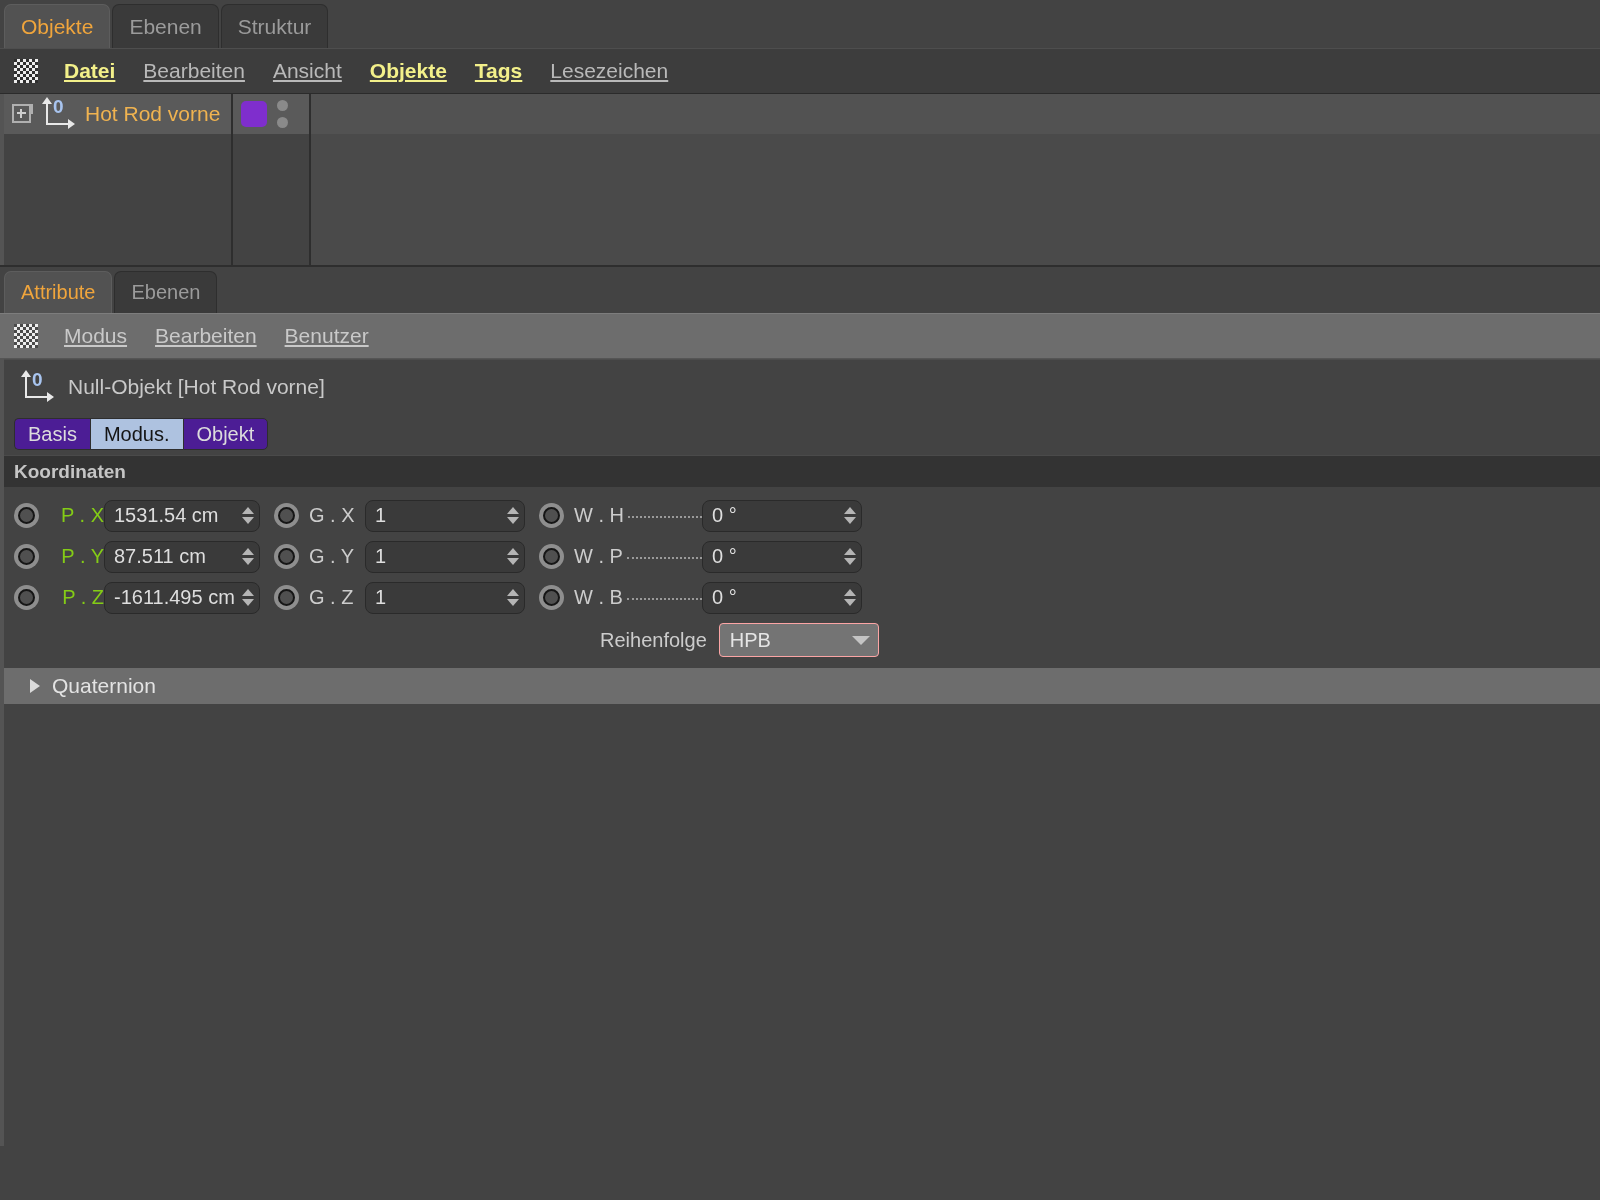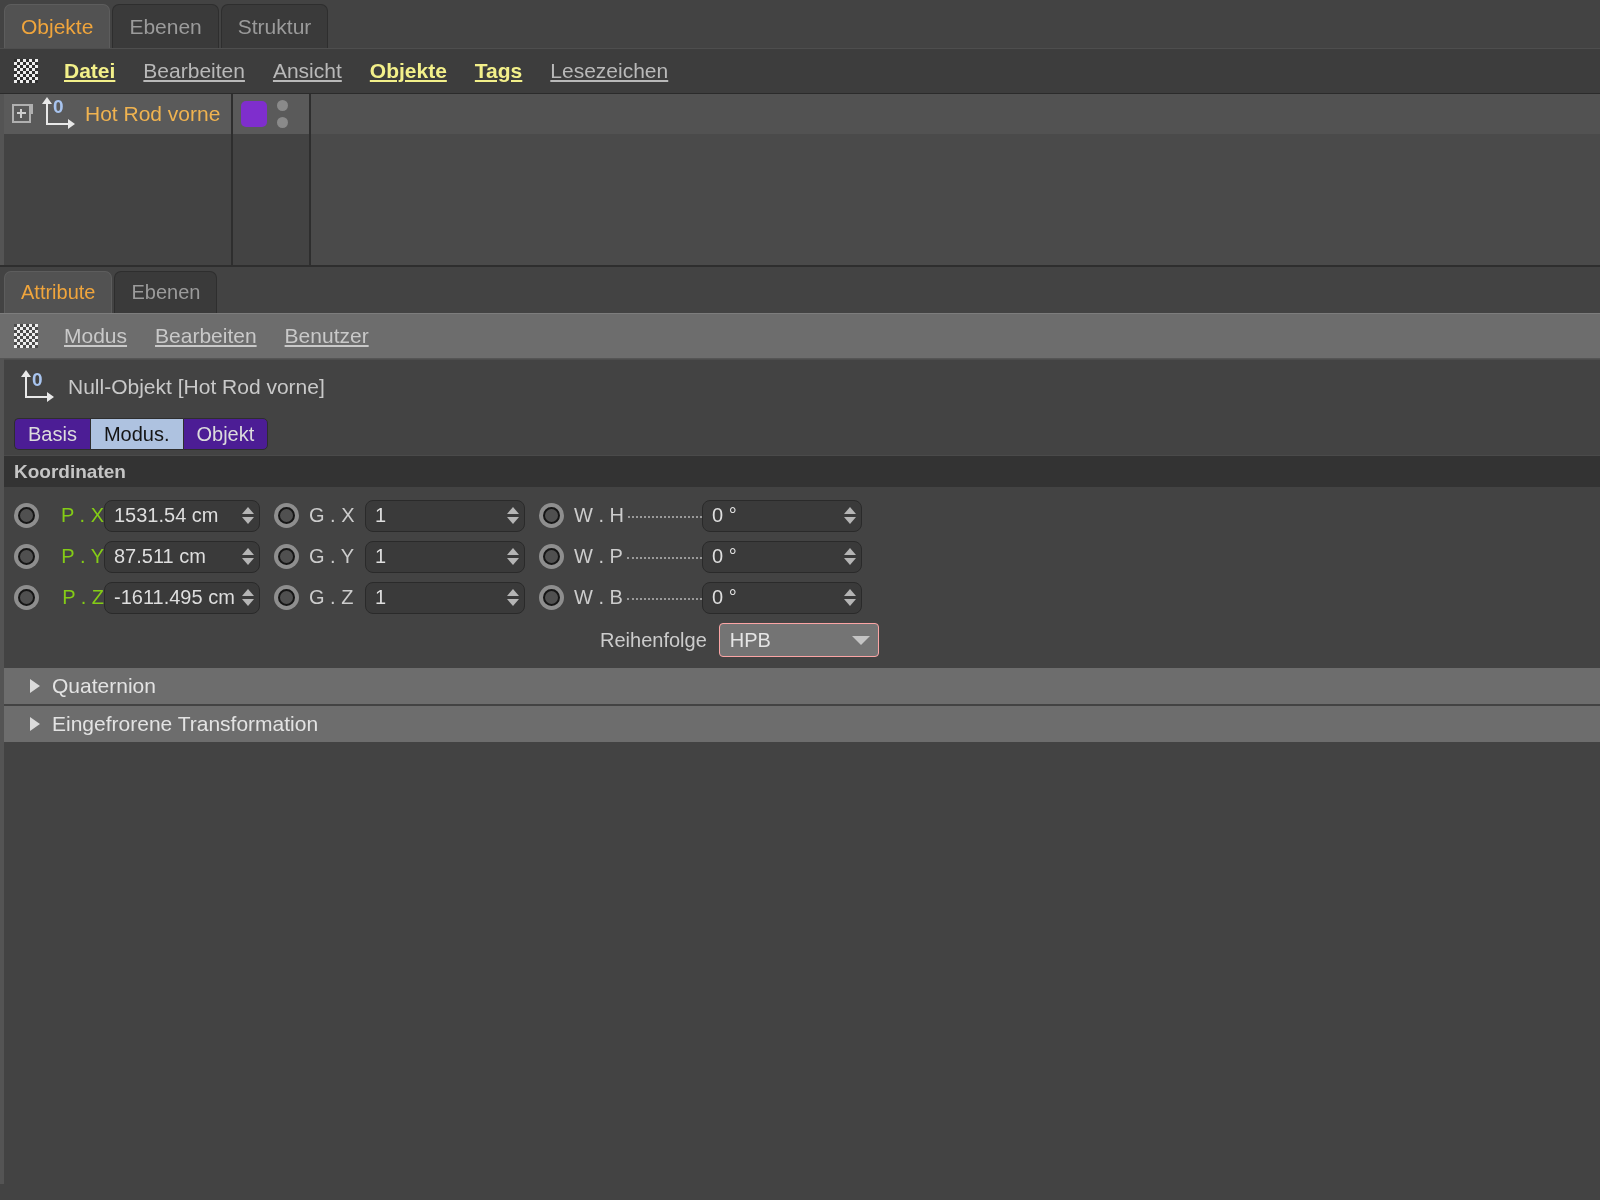--- a/index.html
+++ b/index.html
@@ -522,20 +522,16 @@
           <span class="dval">HPB</span>
           <span class="caret"></span>
         </div>
       </div>
     </div>
 
     <div class="fold-row">
       <span class="fold-tri"></span>
       <span class="fold-label">Quaternion</span>
     </div>
-    <div class="fold-row">
-      <span class="fold-tri"></span>
-      <span class="fold-label">Eingefrorene Transformation</span>
-    </div>
 
     <div class="filler"></div>
   </div>
 </div>
 
 </body></html>

